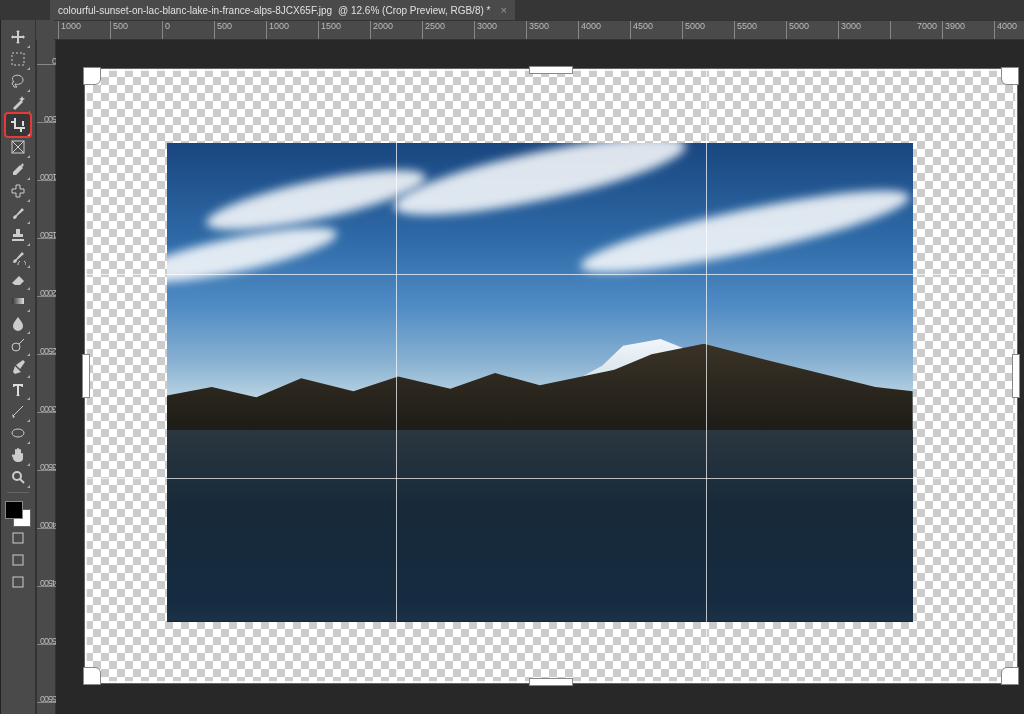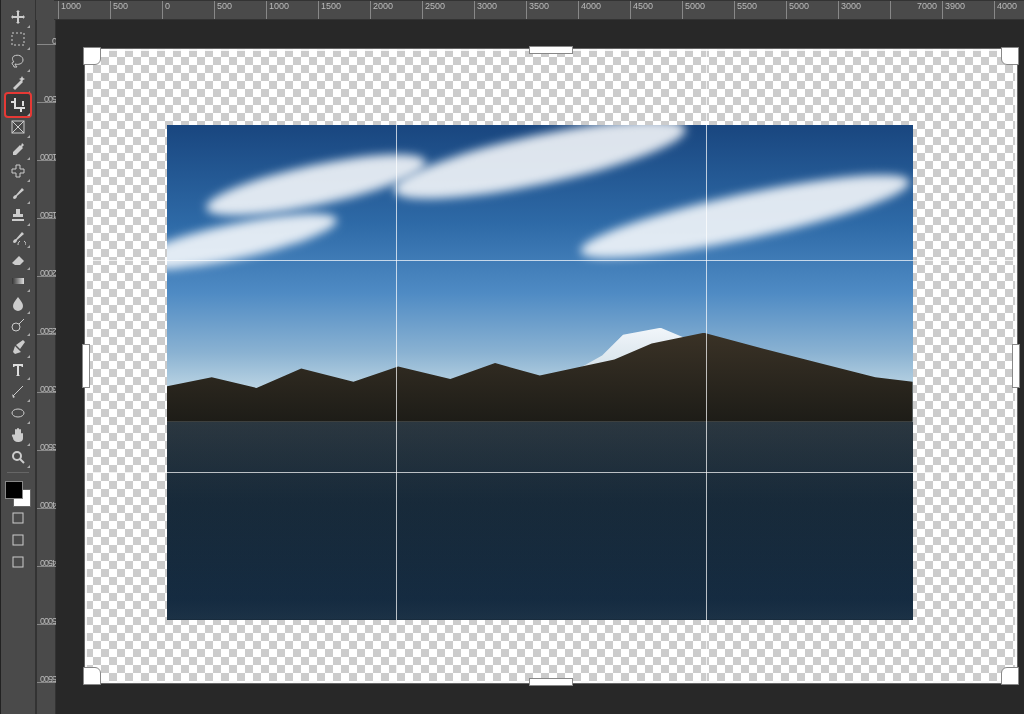--- a/index.html
+++ b/index.html
@@ -39,20 +39,27 @@
 .mtn{position:absolute;bottom:40%;left:0;right:0;height:18%;background:linear-gradient(to bottom,#3a3226 0%,#1d1c17 100%);clip-path:polygon(0 60%,6% 50%,12% 62%,18% 40%,25% 55%,31% 38%,38% 52%,44% 34%,50% 48%,60% 30%,65% 12%,72% 0%,80% 18%,88% 35%,95% 50%,100% 55%,100% 100%,0 100%)}
 .snow{position:absolute;bottom:45%;left:55%;width:28%;height:14%;background:linear-gradient(to bottom,#fff 0%,#dce6ec 60%,transparent 100%);clip-path:polygon(0 60%,12% 40%,22% 10%,40% 0%,60% 25%,78% 45%,100% 65%,100% 100%,0 100%);opacity:.9}
 .mtn2{position:absolute;bottom:40%;left:0;right:0;height:10%;background:linear-gradient(to bottom,#b9c4ca 0%,#8a979e 100%);clip-path:polygon(0 40%,8% 28%,15% 45%,22% 20%,30% 40%,37% 22%,45% 38%,52% 28%,60% 42%,100% 42%,100% 100%,0 100%);opacity:.9}
 .lake{position:absolute;left:0;right:0;bottom:0;height:40%;background:linear-gradient(to bottom,#2b3740 0%,#15222c 40%,#0b141c 100%)}
 .reflect{position:absolute;inset:0;background:linear-gradient(to top,transparent 0%,#2e6aa7 90%,#4f8bc4 100%);opacity:.25;transform:scaleY(-1)}
 </style>
 </head>
 <body>
 
 <div class="app">
+  <div class="tabbar">
+    <div class="tab">
+      <span>colourful-sunset-on-lac-blanc-lake-in-france-alps-8JCX65F.jpg</span>
+      <span>@ 12.6% (Crop Preview, RGB/8) *</span>
+      <span class="close">×</span>
+    </div>
+  </div>
 
   <div class="main">
     <div class="toolbox" id="toolbox">
         <div class="tool">
           <svg viewBox="0 0 16 16">
             <path d="M8 1l2 2H9v4h4V6l2 2-2 2V9H9v4h1l-2 2-2-2h1V9H3v1L1 8l2-2v1h4V3H6z" fill="#ccc"></path>
           </svg>
           <span class="sub"></span>
         </div>
         <div class="tool">

